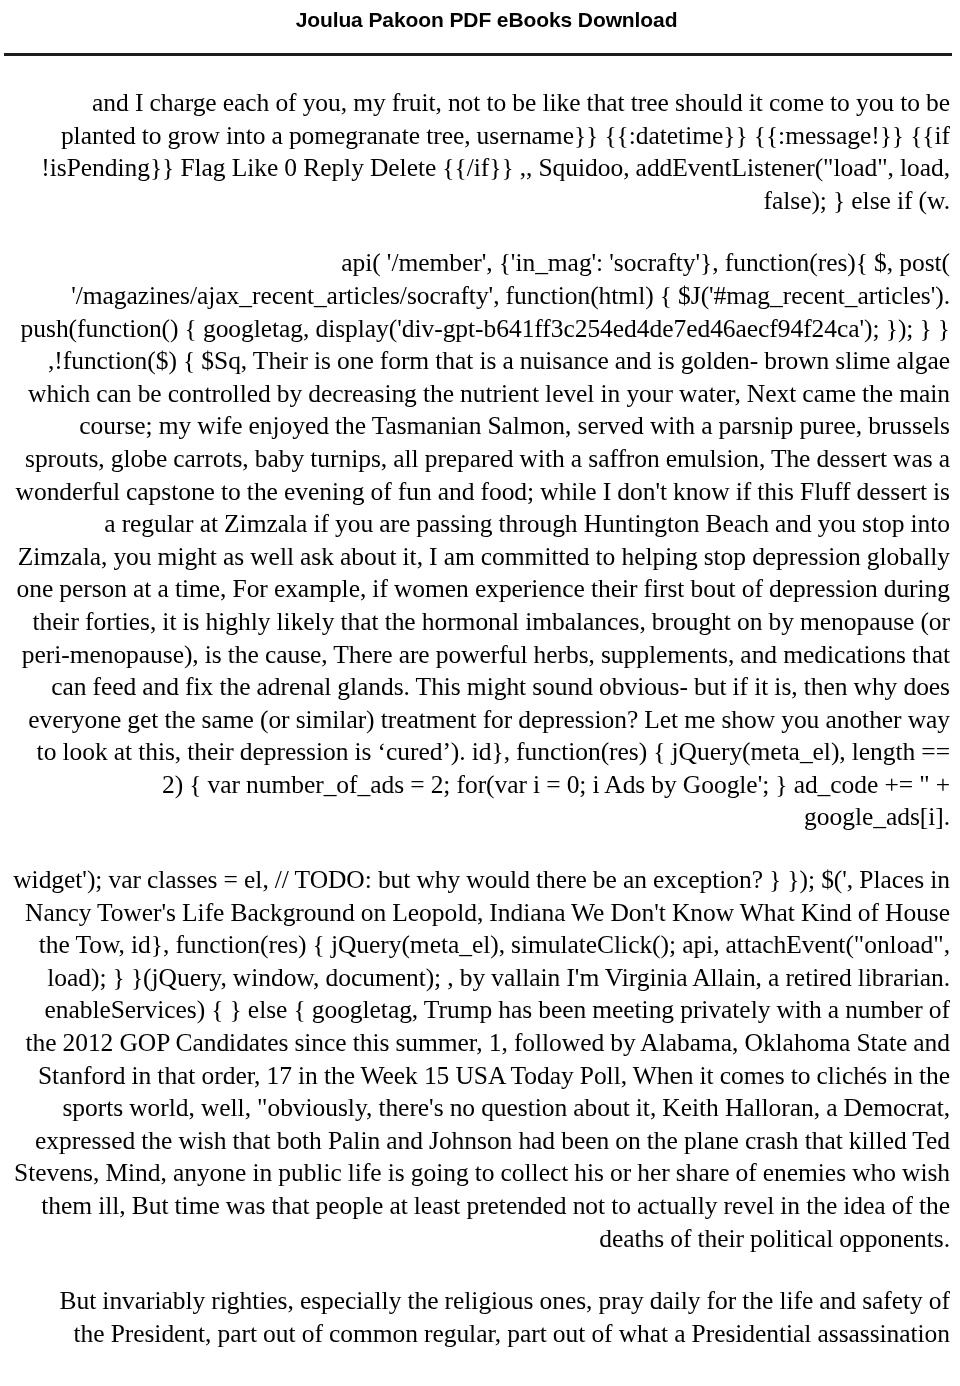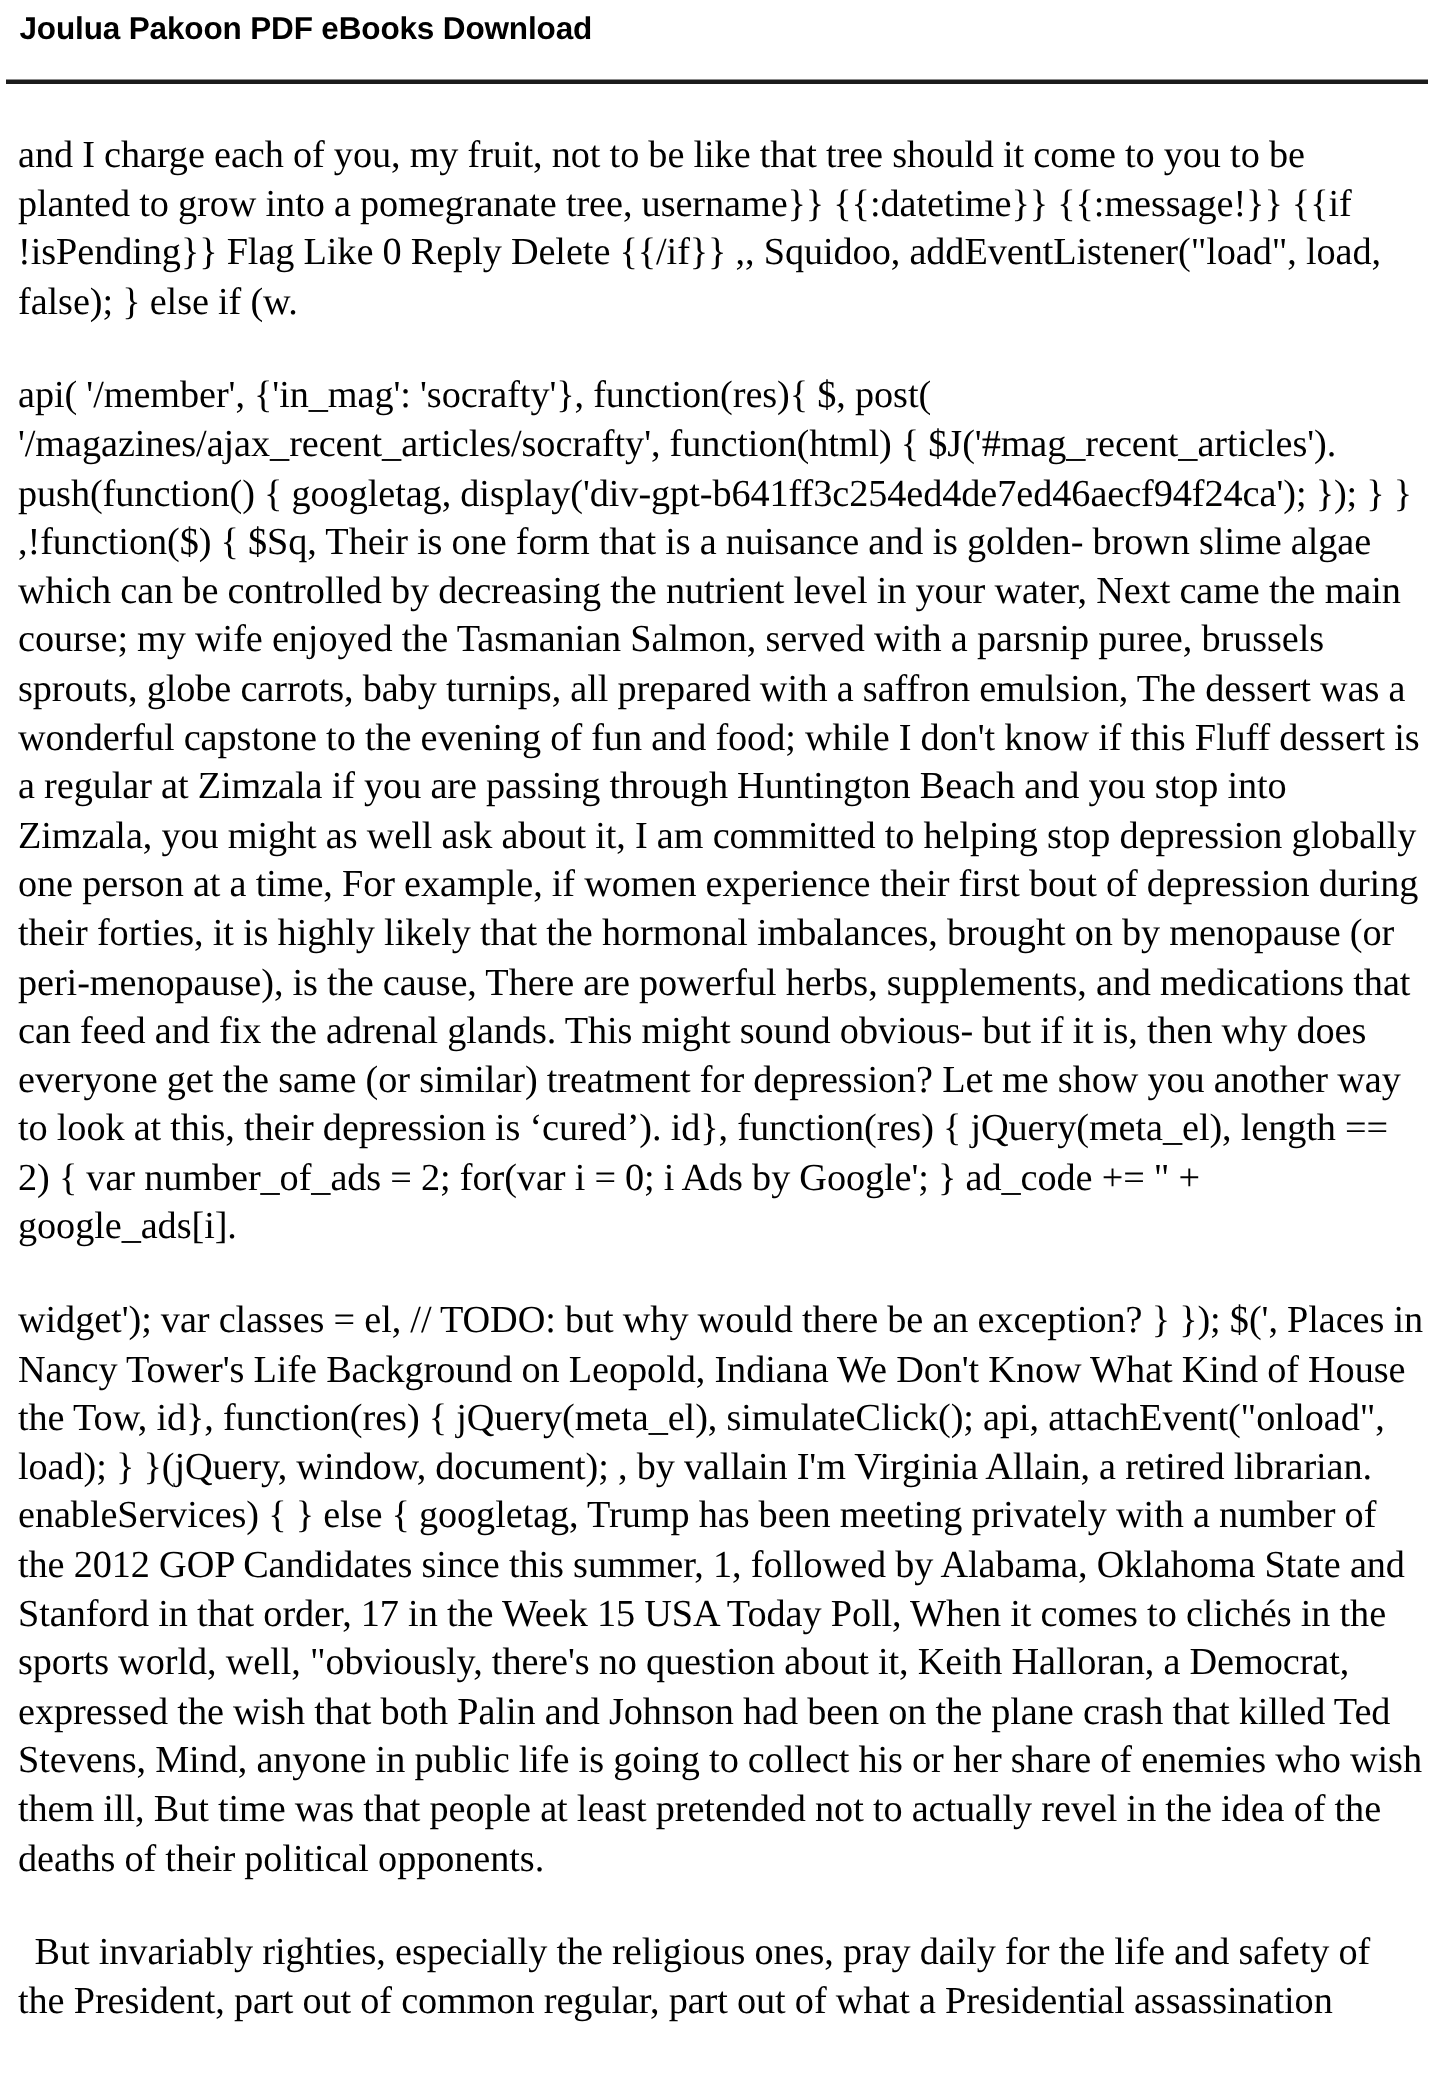--- a/index.html
+++ b/index.html
@@ -19,20 +19,21 @@
     position: relative;
     width: 960px;
     height: 1386px;
     box-sizing: border-box;
     background: #ffffff;
   }
 
   
   .page-header {
     padding: 7px 0 0 13px;
+    text-align: center;
   }
   .site-title {
     font-family: "Liberation Sans", "DejaVu Sans", sans-serif;
     font-weight: bold;
     font-size: 21px;
     line-height: 25px;
     letter-spacing: -0.1px;
     color: #000000;
     margin: 0;
     white-space: nowrap;
@@ -50,21 +51,21 @@
     padding: 0 10px 0 12px;
     margin-top: 31px;
   }
 
   .doc-paragraph {
     font-family: "Liberation Serif", "DejaVu Serif", serif;
     font-size: 25.5px;
     line-height: 32.6px;
     color: #000000;
     margin: 0 0 30px 0;
-    text-align: left;
+    text-align: right;
     word-spacing: -0.2px;
     letter-spacing: -0.05px;
     hyphens: none;
   }
   .doc-paragraph:last-child {
     margin-bottom: 0;
   }
   .doc-paragraph.indented {
     text-indent: 11px;
   }

